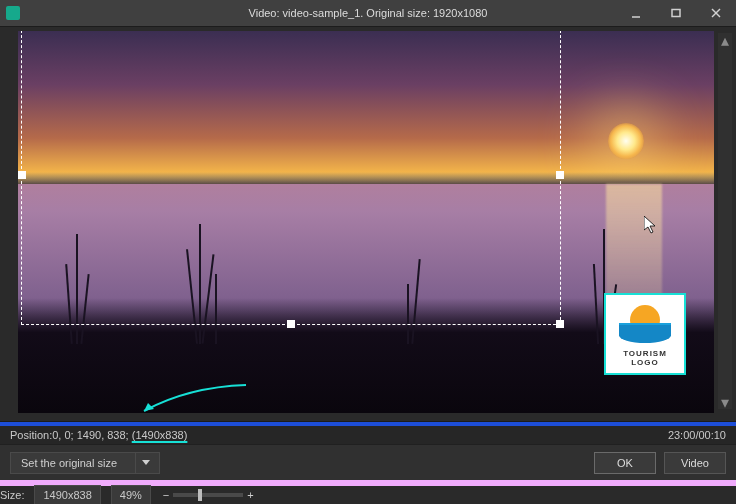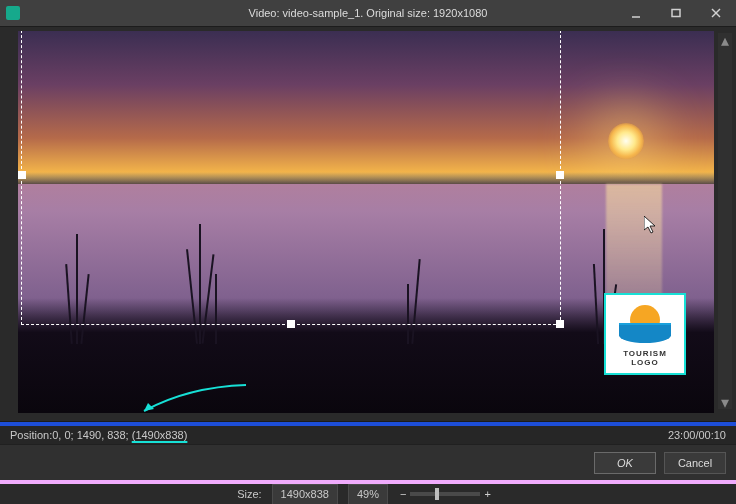--- a/index.html
+++ b/index.html
@@ -45,24 +45,24 @@
 
   .position-row { height:22px; background:#262626; display:flex; align-items:center; color:#c9c9c9; font-size:11px; padding:0 10px; border-top:4px solid #1d4ed8; }
   .position-row .highlight { text-decoration: underline; text-decoration-color:#17e0d6; text-decoration-thickness:2px; text-underline-offset:2px; }
   .position-row .time { margin-left:auto; font-size:11px; color:#c9c9c9; }
 
   .buttons-row { height:36px; background:#303030; display:flex; align-items:center; padding:0 10px; border-top:1px solid #202020; }
   .dropdown { height:22px; background:#3a3a3a; border:1px solid #4a4a4a; color:#d0d0d0; font-size:11px; padding:0 28px 0 10px; position:relative; min-width:150px; display:flex; align-items:center; }
   .dropdown .dd-caret { position:absolute; right:4px; top:0; bottom:0; width:20px; display:flex; align-items:center; justify-content:center; border-left:1px solid #4a4a4a; }
   .dropdown .dd-caret::after { content:""; border-left:4px solid transparent; border-right:4px solid transparent; border-top:5px solid #cfcfcf; }
   .btn { height:22px; min-width:62px; background:#3a3a3a; border:1px solid #555; color:#dcdcdc; font-size:11px; display:flex; align-items:center; justify-content:center; margin-left:8px; }
-  .btn-primary { border-color:#6a6a6a;font-style:italic; }
+  .btn-primary { border-color:#6a6a6a; }
   .spacer { flex:1; }
 
-  .status-row { height:24px; background:#2a2a2a; border-top:4px solid #f0abfc; display:flex; align-items:center; justify-content:center; color:#c9c9c9; font-size:11px; padding-right:8px; gap:10px; }
+  .status-row { height:24px; background:#2a2a2a; border-top:6px solid #f0abfc; display:flex; align-items:center; justify-content:flex-start; color:#c9c9c9; font-size:11px; padding-right:8px; gap:10px; }
   .status-box { height:21px; background:#3a3a3a; border:1px solid #4a4a4a; display:flex; align-items:center; padding:0 8px; }
   .slider { display:flex; align-items:center; gap:4px; margin-left:2px; }
   .slider span { color:#cfcfcf; }
   .slider .track { width:70px; height:4px; background:#4a4a4a; position:relative; }
   .slider .knob { position:absolute; top:-4px; width:4px; height:12px; background:#bdbdbd; }
 </style>
 </head>
 <body>
 
 <div class="window">
@@ -162,26 +162,30 @@
   <div class="position-row">
     <span>Position:</span>
     <span style="">
       <span>0, 0; 1490, 838;</span>
       <span class="highlight">(1490x838)</span>
     </span>
     <span class="time">23:00/00:10</span>
   </div>
 
   <div class="buttons-row">
+    <div class="dropdown">
+      <span>Set the original size</span>
+      <span class="dd-caret"></span>
+    </div>
     <div class="spacer"></div>
     <div class="btn btn-primary">
       <span>OK</span>
     </div>
     <div class="btn">
-      <span>Cancel</span>
+      <span>Video</span>
     </div>
   </div>
 
   <div class="status-row">
     <span>Size:</span>
     <div class="status-box">
       <span>1490x838</span>
     </div>
     <div class="status-box">
       <span>49%</span>

